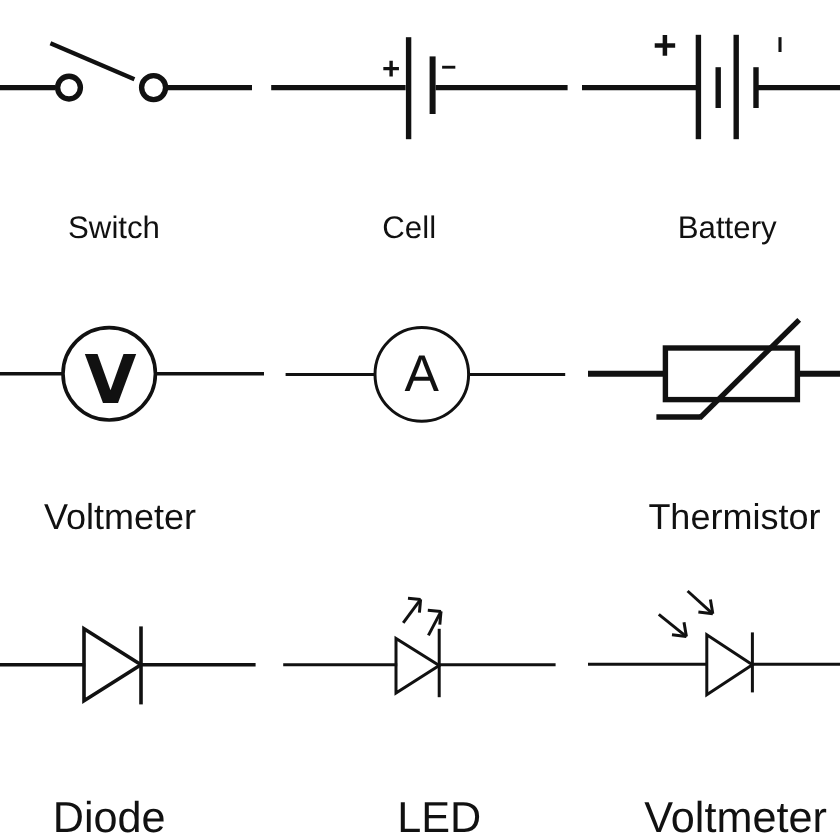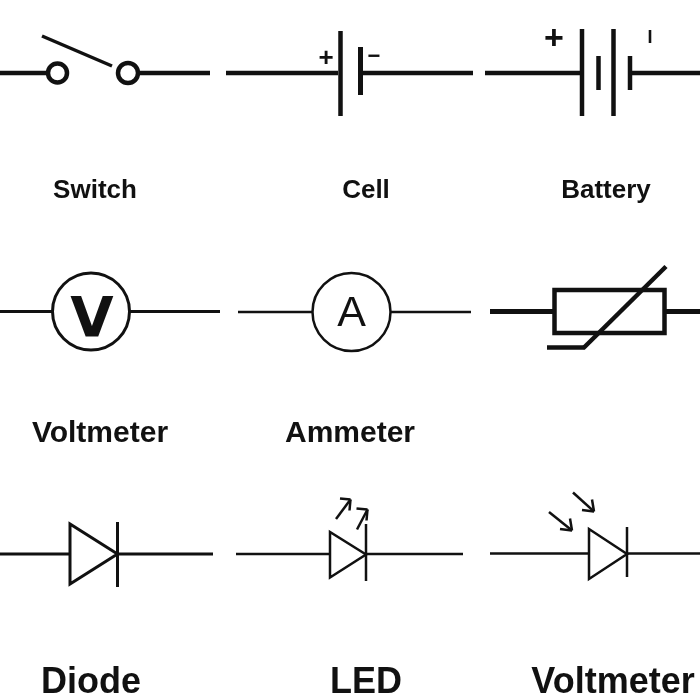--- a/index.html
+++ b/index.html
@@ -13,21 +13,21 @@
   }
   svg.diagram text { fill:#111111; text-anchor:middle; }
   .t-plus-cell  { font:bold 26px "Liberation Sans",sans-serif; }
   .t-minus-cell { font:bold 22px "Liberation Sans",sans-serif; }
   .t-plus-batt  { font:bold 34px "Liberation Sans",sans-serif; }
   .t-tick-batt  { font:bold 18px "Liberation Sans",sans-serif; }
   .t-volt { font:bold 56px "DejaVu Sans",sans-serif; }
   .t-amp  { font:43px "Liberation Sans",sans-serif; }
   .sym-label {
     position:absolute; transform:translateX(-50%);
-    font-weight:bold; color:#111111; white-space:nowrap;
+    font-weight:normal; color:#111111; white-space:nowrap;
   }
   .row1 { font-size:26px; top:174px; }
   .row2 { font-size:30px; top:415px; }
   .row3 { font-size:36px; top:660px; }
 </style>
 </head>
 <body>
 
 <div class="canvas">
 
@@ -119,21 +119,21 @@
       </g>
       <g>
         <line x1="549" y1="512" x2="572" y2="530.5" stroke-width="2.5"></line>
         <line x1="572" y1="530.5" x2="570" y2="518.5" stroke-width="2.5"></line>
         <line x1="572" y1="530.5" x2="560" y2="529" stroke-width="2.5"></line>
       </g>
     </g>
   </svg>
 
   <div class="sym-label row1" style="left:95px">Switch</div>
-  <div class="sym-label row1" style="left:366px">Cell</div>
+  <div class="sym-label row1" style="left:341px">Cell</div>
   <div class="sym-label row2" style="left:100px">Voltmeter</div>
   <div class="sym-label row1" style="left:606px">Battery</div>
-  <div class="sym-label row2" style="left:350px">Ammeter</div>
+  <div class="sym-label row2" style="left:612px">Thermistor</div>
   <div class="sym-label row3" style="left:91px">Diode</div>
   <div class="sym-label row3" style="left:366px">LED</div>
   <div class="sym-label row3" style="left:613px">Voltmeter</div>
 
 </div>
 
 </body></html>

